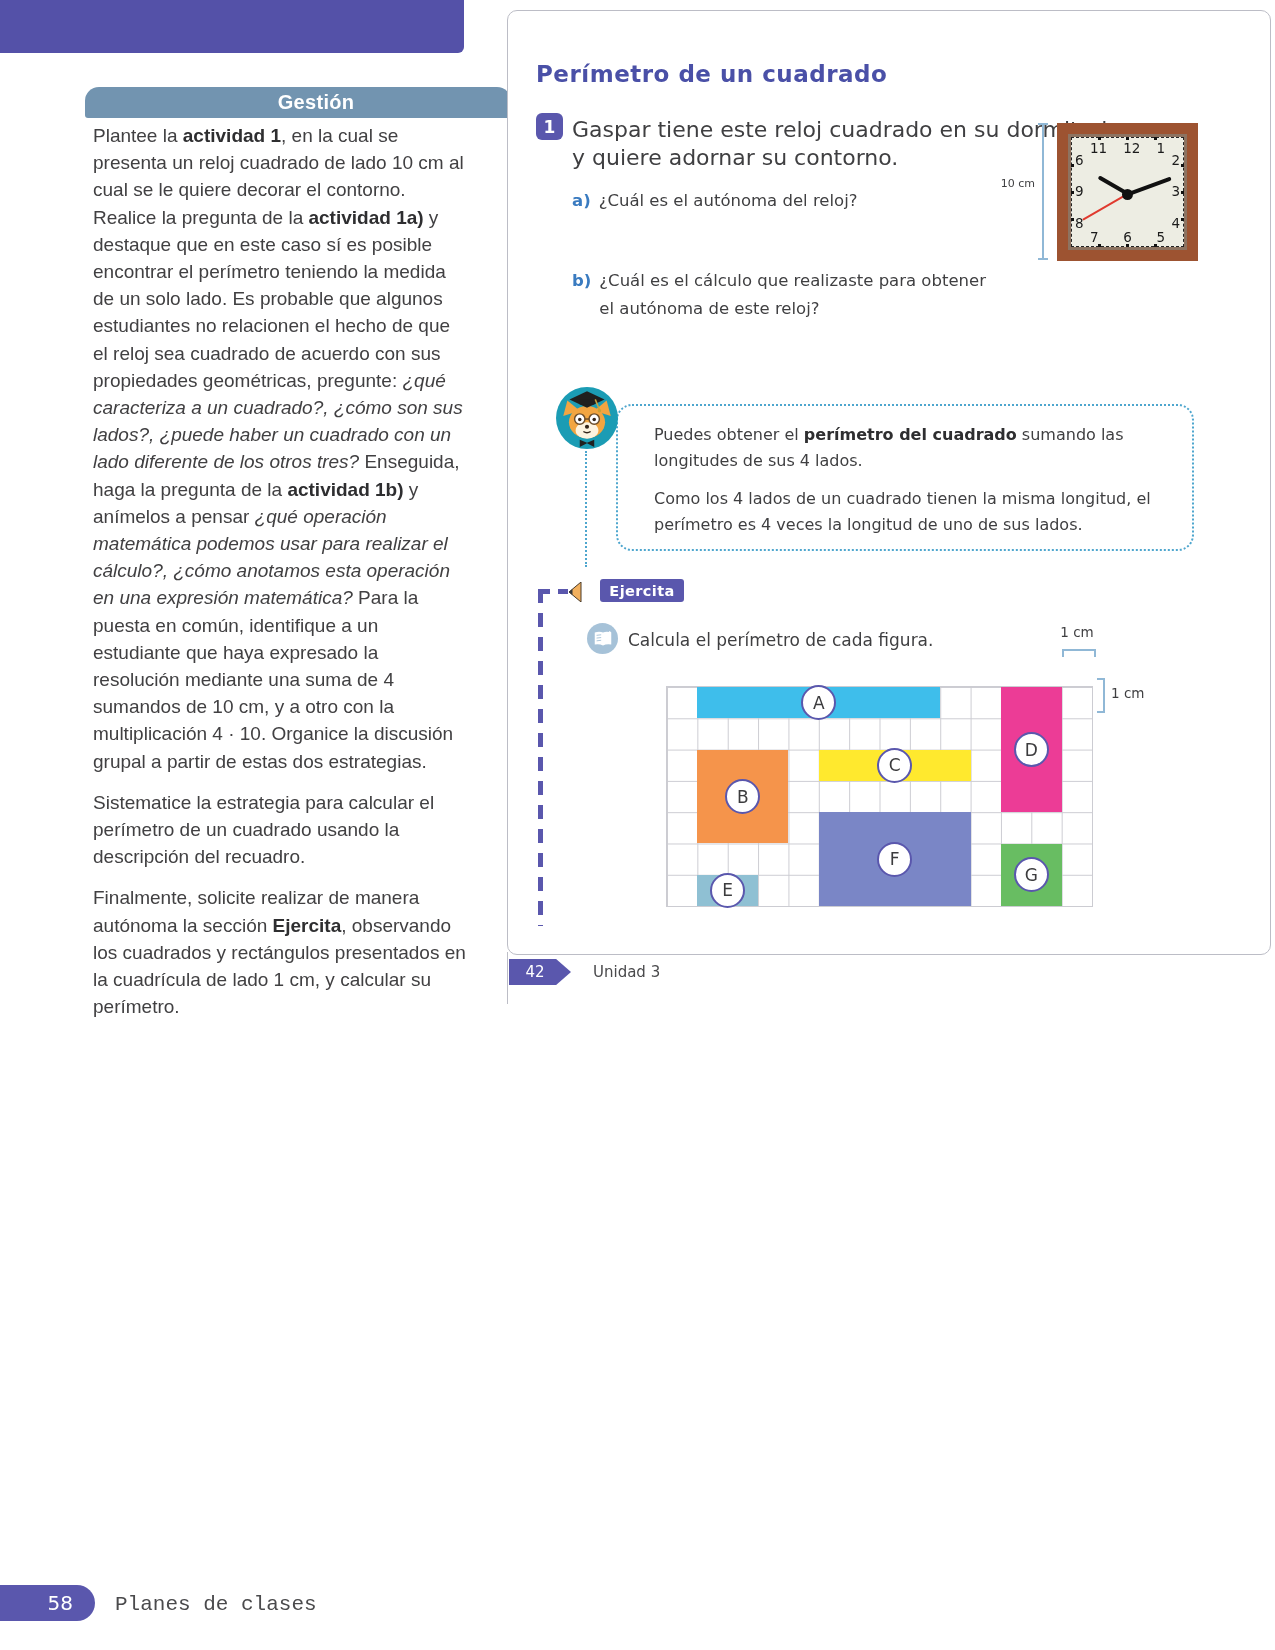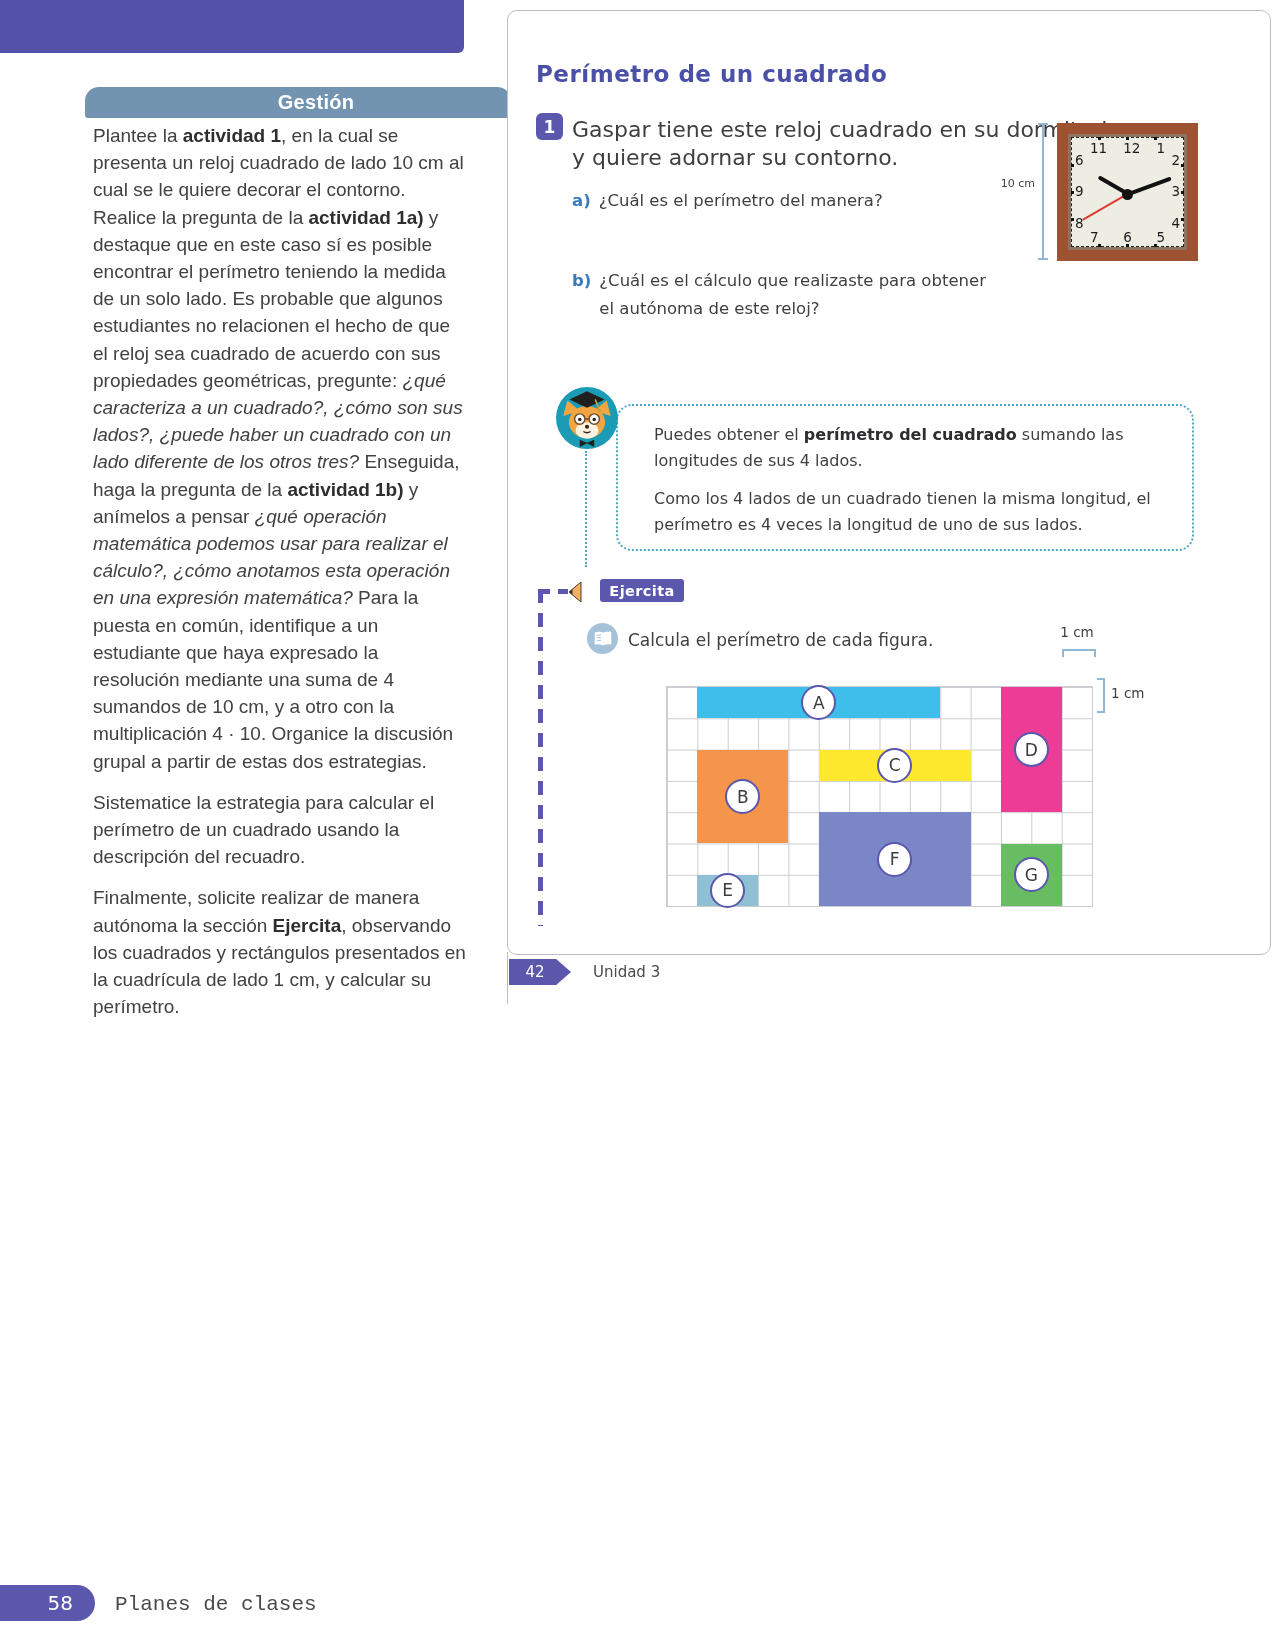--- a/index.html
+++ b/index.html
@@ -148,21 +148,21 @@
     <h1 class="sp-title">Perímetro de un cuadrado</h1>
 
     <div class="num-badge">1</div>
     <div class="intro school">
       <div>Gaspar tiene este reloj cuadrado en su dormitorio</div>
       <div>y quiere adornar su contorno.</div>
     </div>
 
     <div class="question school" style="top:176px">
       <span class="q-label">a)</span><div class="q-lines">
-        <div>¿Cuál es el perímetro del manera?</div>
+        <div>¿Cuál es el autónoma del reloj?</div>
       </div>
     </div>
     <div class="question school" style="top:256px">
       <span class="q-label">b)</span><div class="q-lines">
         <div>¿Cuál es el cálculo que realizaste para obtener</div>
         <div>el autónoma de este reloj?</div>
       </div>
     </div>
 
     <div class="measure-v"></div>

